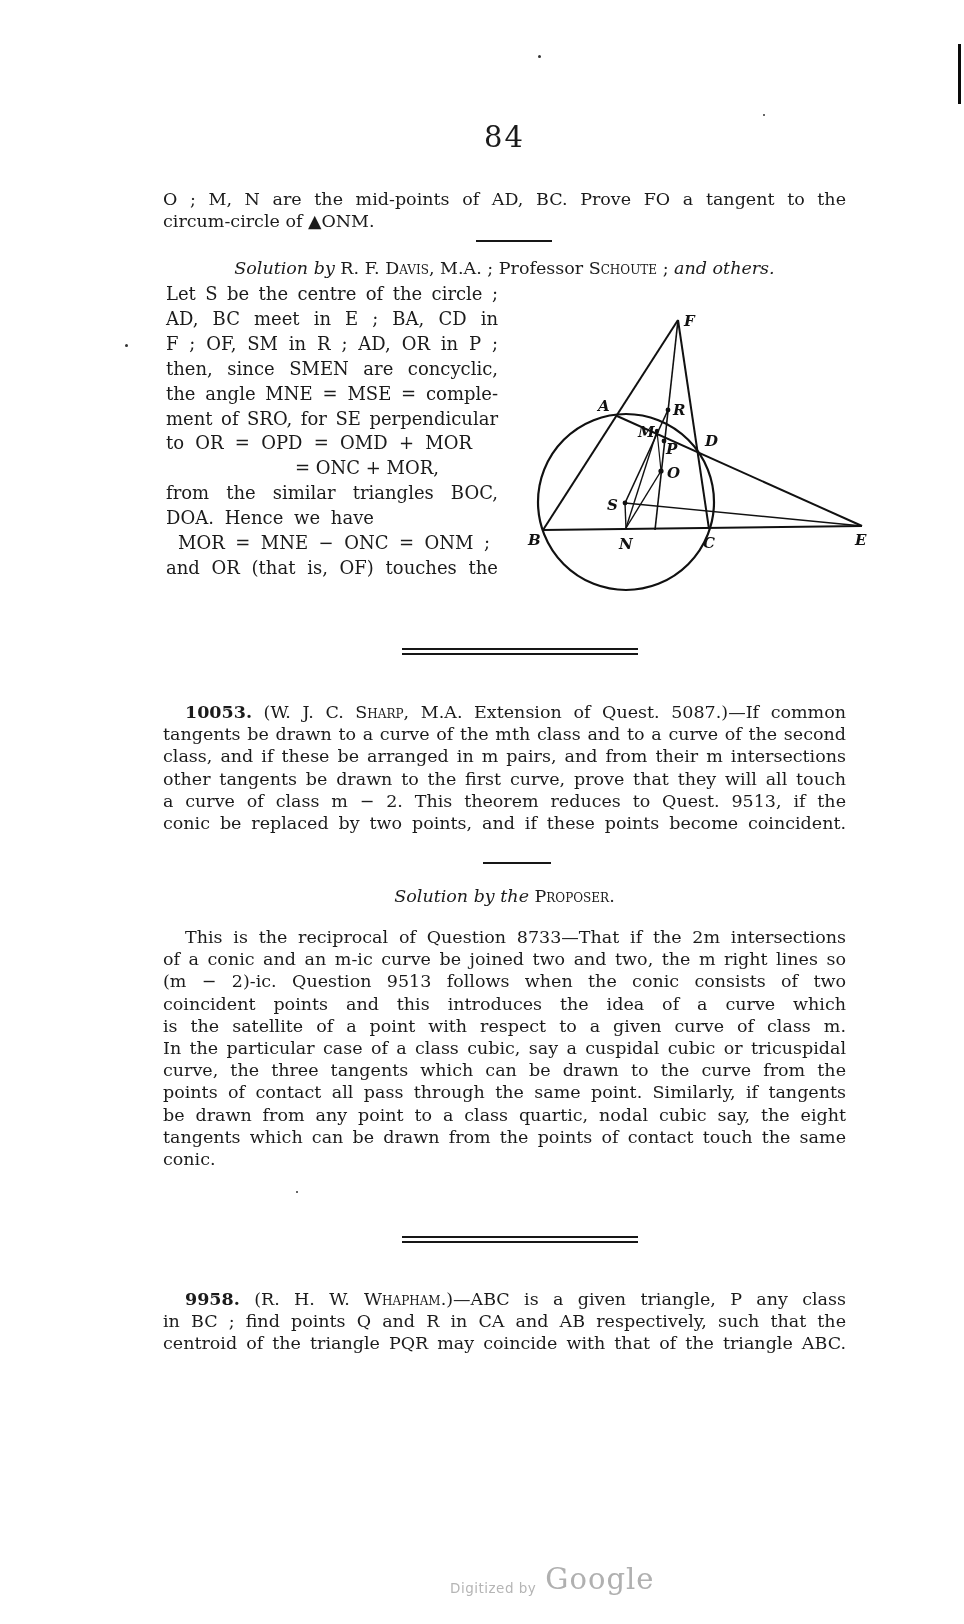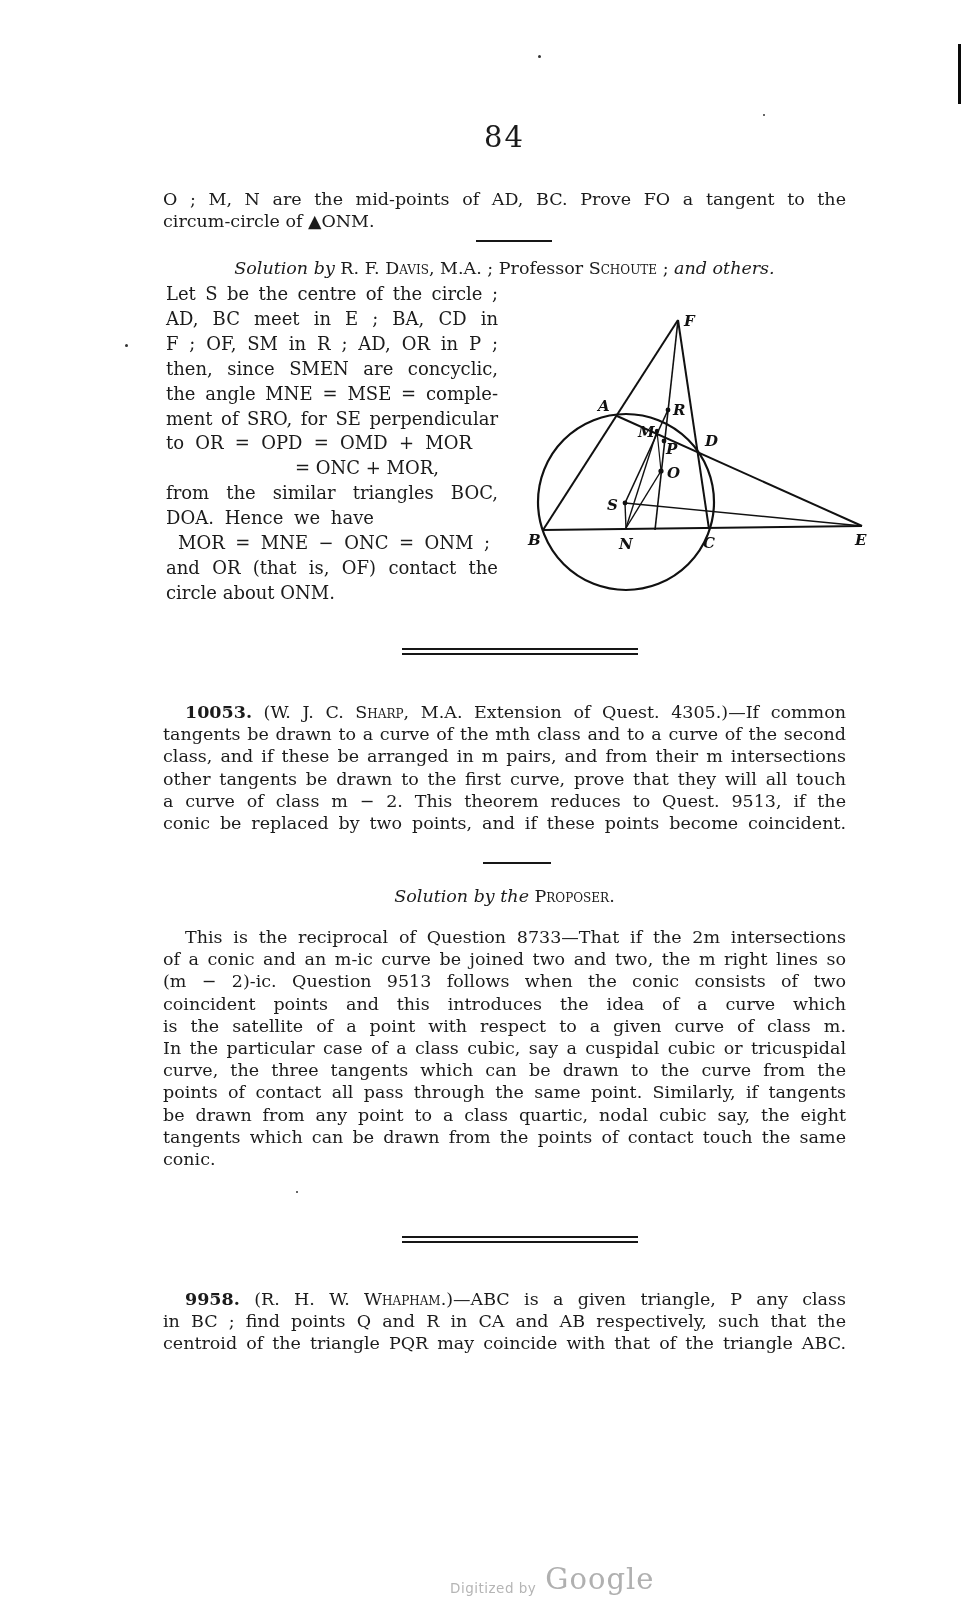--- a/index.html
+++ b/index.html
@@ -68,22 +68,21 @@
     <div class="ln">AD, BC meet in E ;  BA, CD in</div>
     <div class="ln">F ;  OF, SM in R ;  AD, OR in P ;</div>
     <div class="ln">then, since SMEN are concyclic,</div>
     <div class="ln">the angle MNE = MSE = comple-</div>
     <div class="ln">ment of SRO, for SE perpendicular</div>
     <div class="ln eq7">to OR = OPD = OMD + MOR</div>
     <div class="ln eq8">= ONC + MOR,</div>
     <div class="ln">from the similar triangles BOC,</div>
     <div class="ln hence">DOA.   Hence we have</div>
     <div class="ln eq11">MOR = MNE − ONC = ONM ;</div>
-    <div class="ln">and OR (that is, OF) contact the</div>
-    <div class="ln ln--plain">circle about ONM.</div>
+    <div class="ln">and OR (that is, OF) touches the</div>
   </div>
 
   <svg class="abs figure" width="390" height="322" viewBox="0 0 390 322">
     <circle cx="126" cy="209" r="88" fill="none" stroke="#111" stroke-width="2.2"></circle>
     <line x1="43" y1="237" x2="362" y2="233" stroke="#111" stroke-width="2"></line>
     <line x1="43" y1="237" x2="178" y2="27" stroke="#111" stroke-width="2"></line>
     <line x1="178" y1="27" x2="209" y2="236" stroke="#111" stroke-width="2"></line>
     <line x1="117" y1="123" x2="362" y2="233" stroke="#111" stroke-width="2"></line>
     <line x1="178" y1="27" x2="155" y2="237" stroke="#111" stroke-width="1.6"></line>
     <line x1="125" y1="210" x2="168" y2="117" stroke="#111" stroke-width="1.6"></line>
@@ -107,21 +106,21 @@
     <text x="107" y="217">S</text>
     <text x="28" y="252">B</text>
     <text x="119" y="256">N</text>
     <text x="203" y="255">C</text>
     <text x="355" y="252">E</text>
   </svg>
 
   <div class="abs dblrule" style="top:648px;left:402px;width:236px;"></div>
 
   <div class="abs para" style="top:701px;">
-    <div class="ln ln--indent"><span class="bold">10053.</span><span>  (W. J. C. </span><span class="sc">Sharp</span><span>, M.A.   Extension of Quest. 4305.)—If common</span></div>
+    <div class="ln ln--indent"><span class="bold">10053.</span><span>  (W. J. C. </span><span class="sc">Sharp</span><span>, M.A.   Extension of Quest. 5087.)—If common</span></div>
     <div class="ln">tangents be drawn to a curve of the mth class and to a curve of the second</div>
     <div class="ln">class, and if these be arranged in m pairs, and from their m intersections</div>
     <div class="ln">other tangents be drawn to the first curve, prove that they will all touch</div>
     <div class="ln">a curve of class m − 2.   This theorem reduces to Quest. 9513, if the</div>
     <div class="ln">conic be replaced by two points, and if these points become coincident.</div>
   </div>
 
   <div class="abs rule" style="top:862px;left:483px;width:68px;"></div>
 
   <div class="abs byline" style="top:886px;">

